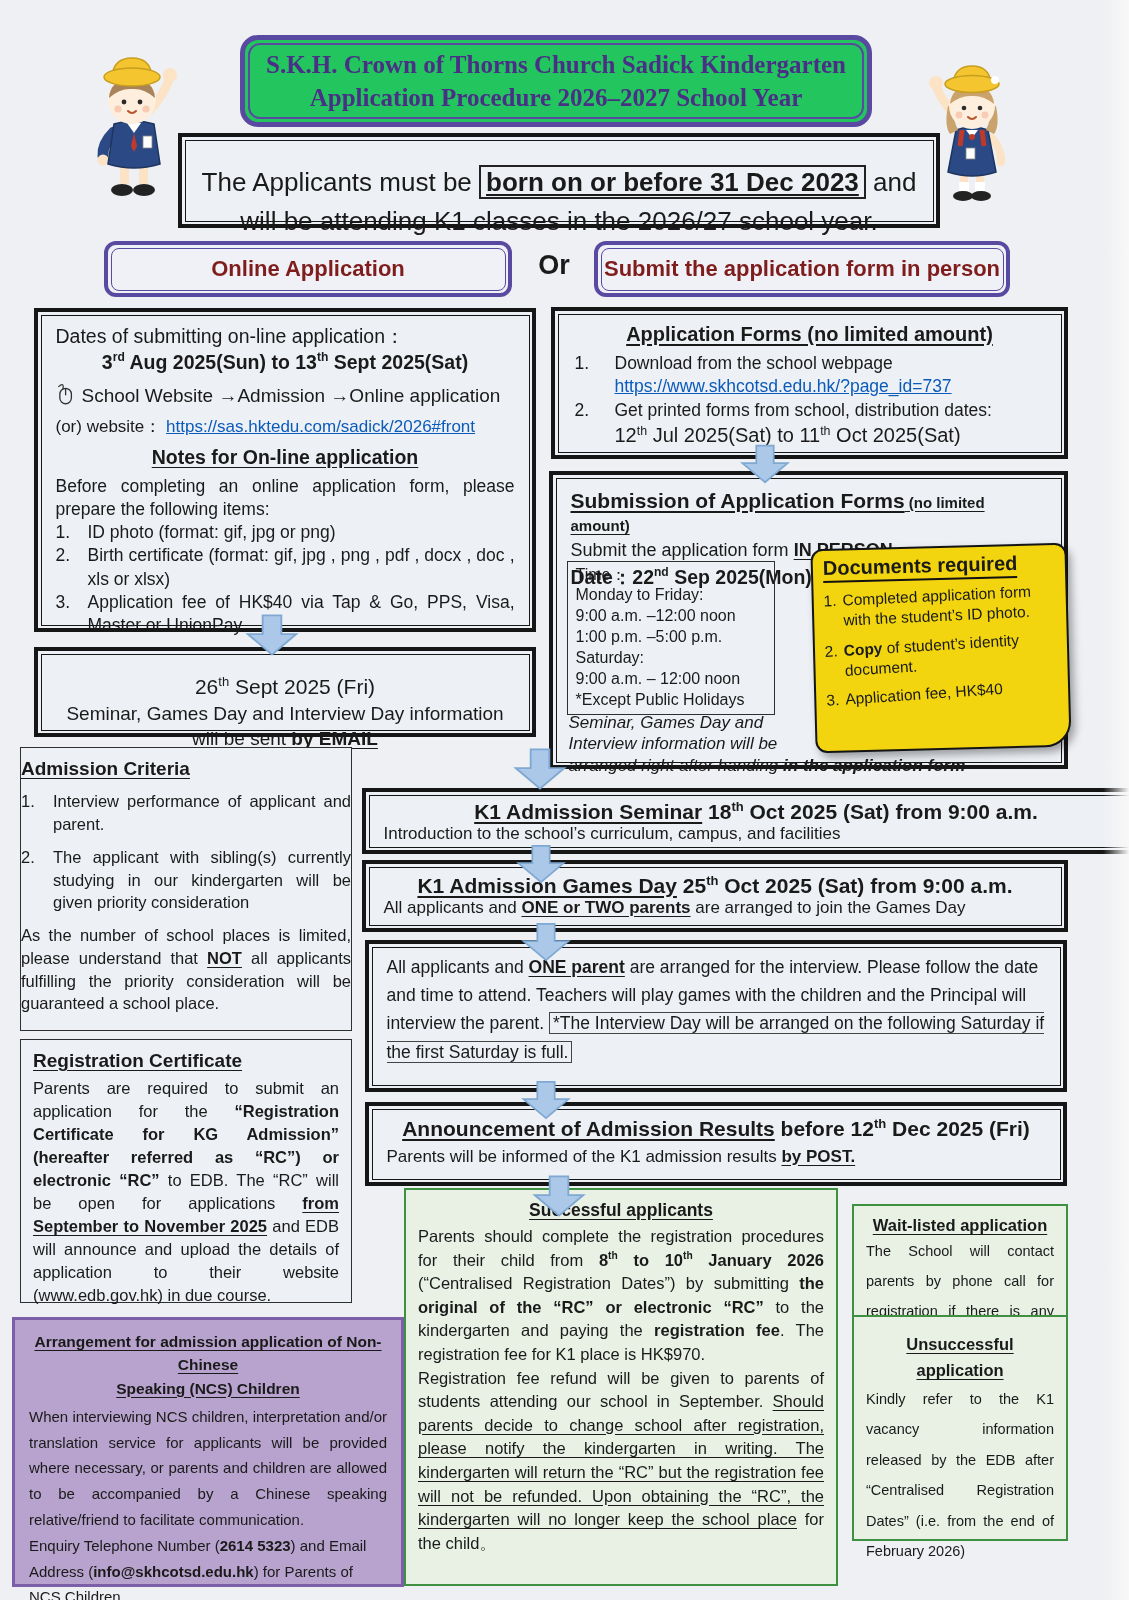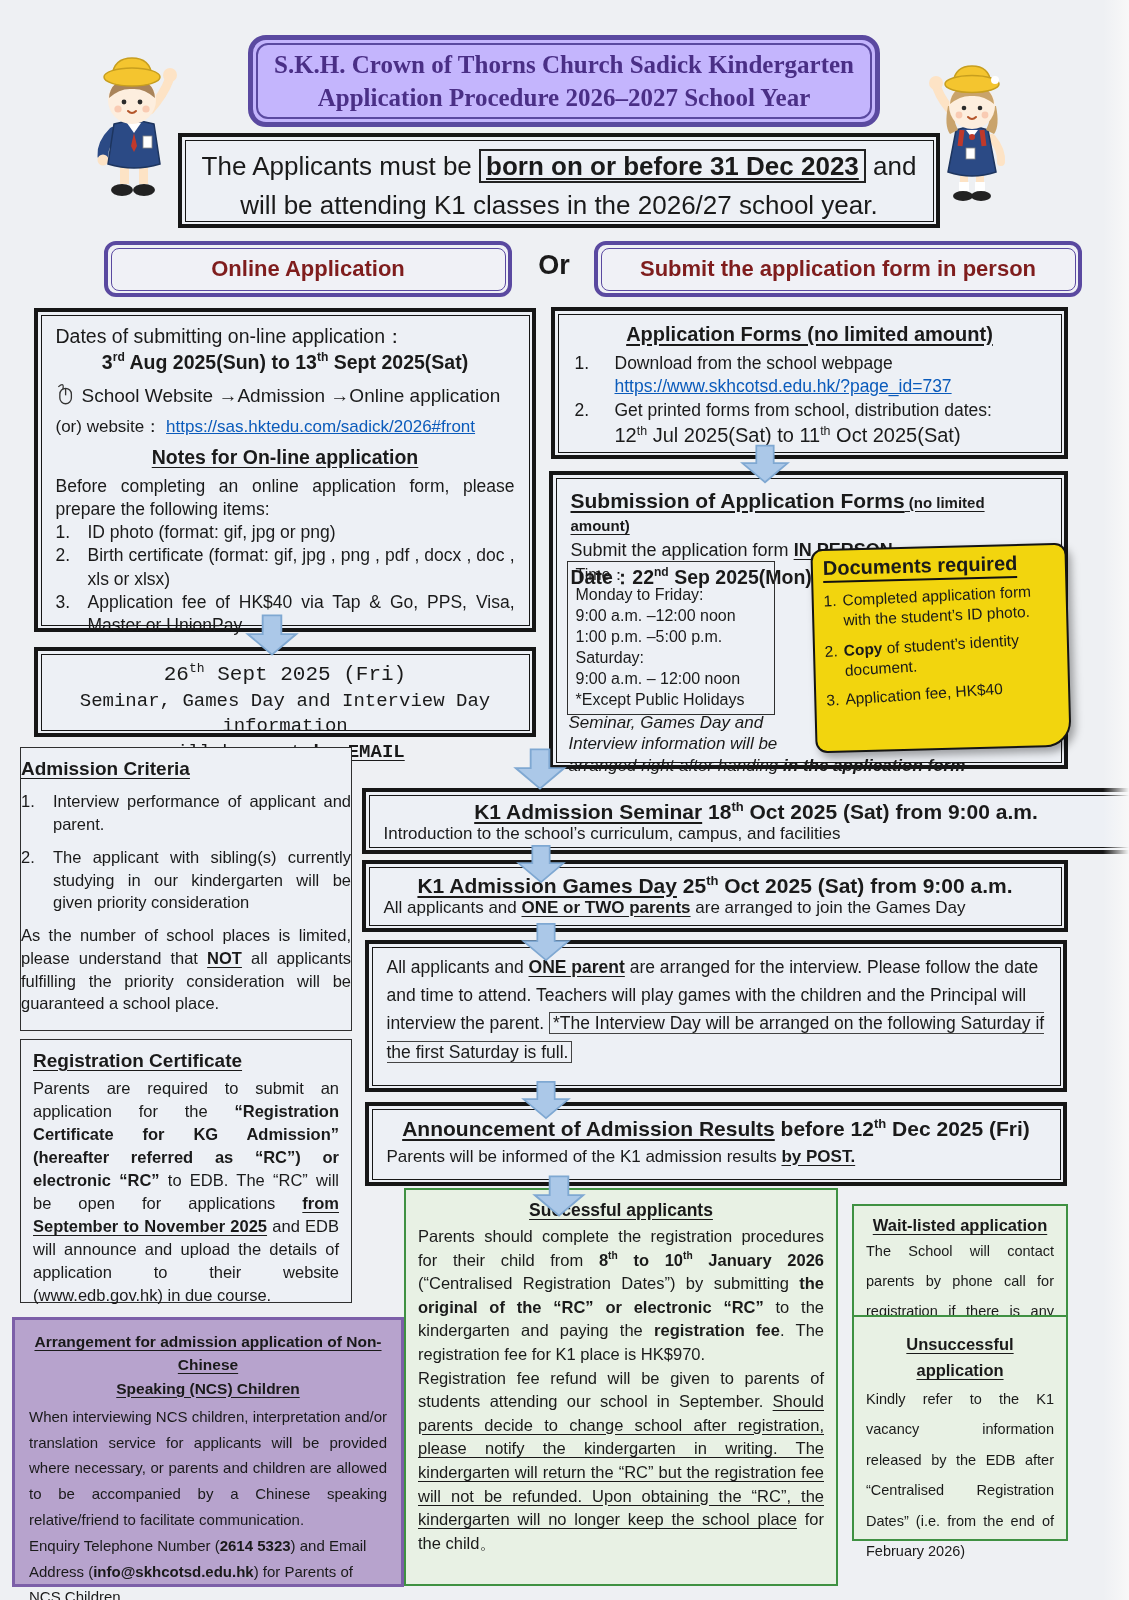--- a/index.html
+++ b/index.html
@@ -13,21 +13,21 @@
   .just{text-align:justify;}
   .ctr{text-align:center;}
   sup{font-size:0.62em;margin-top:44px;}
   .link{color:#0b5bbb;text-decoration:underline;cursor:pointer;}
   
   .outer2{border:4px solid #161616;background:#edf0f5;padding:2.5px;}
   .inner2{border:1.6px solid #161616;width:100%;height:100%;padding:6px 12px;position:relative;overflow:visible;}
   
   .sbox{border:1.8px solid #2f2f2f;background:#edf0f5;}
   
-  .hdr-outer{border:5px solid #5a49a0;border-radius:18px;padding:3px;background:#c4b5fd;margin-left:8px;}
+  .hdr-outer{border:5px solid #5a49a0;border-radius:18px;padding:3px;background:#22c55e;}
   .hdr-inner{border:2px solid #5a49a0;border-radius:12px;height:100%;display:flex;flex-direction:column;justify-content:center;text-align:center;}
   .btn-outer{border:4px solid #5a49a0;border-radius:12px;padding:2.5px;background:#f0f1f6;}
   .btn-inner{border:1.6px solid #5a49a0;border-radius:8px;height:100%;display:flex;align-items:center;justify-content:center;font-weight:bold;color:#7f1d1d;font-size:22px;}
   .hdr-title{font-family:"Liberation Serif","DejaVu Serif",serif;color:#4a2f86;font-size:25px;font-weight:600;line-height:1.32;}
   
   .gbox{border:2px solid #3f9142;background:#e8f1e4;padding:8px 12px;}
   .pbox{border:3px solid #7c5fa8;background:#b7a3cd;padding:10px 14px;}
   
   .arrow{z-index:6;}
   
@@ -105,31 +105,31 @@
       <circle cx="73" cy="20" r="4" fill="#fff"></circle>
       <circle cx="42" cy="48" r="2.3" fill="#2b2b2b"></circle>
       <circle cx="58" cy="48" r="2.3" fill="#2b2b2b"></circle>
       <circle cx="37" cy="55" r="3.4" fill="#f8c2a8" opacity="0.8"></circle>
       <circle cx="63" cy="55" r="3.4" fill="#f8c2a8" opacity="0.8"></circle>
       <path d="M46 57 Q50 61 54 57" stroke="#b4552a" stroke-width="2" fill="none" stroke-linecap="round"></path>
     </svg>
   </div>
 
   <div class="abs outer2" style="left:178px;top:133px;width:762px;height:95px;">
-    <div class="inner2 ctr" style="font-size:26px;line-height:1.5;padding-top:6px;">
+    <div class="inner2 ctr" style="font-size:26px;line-height:1.5;padding-top:22px;">
       <div><span>The Applicants must be </span><span class="hl-box">born on or before 31 Dec 2023</span><span> and</span></div>
       <div>will be attending K1 classes in the 2026/27 school year.</div>
     </div>
   </div>
 
   <div class="abs btn-outer" style="left:104px;top:241px;width:408px;height:56px;">
     <div class="btn-inner">Online Application</div>
   </div>
   <div class="abs ctr b" style="left:516px;top:250px;width:76px;font-size:27px;">Or</div>
-  <div class="abs btn-outer" style="left:594px;top:241px;width:488px;height:56px;">
+  <div class="abs btn-outer" style="left:594px;top:241px;width:416px;height:56px;">
     <div class="btn-inner">Submit the application form in person</div>
   </div>
 
   <div class="abs outer2" style="left:34px;top:308px;width:502px;height:324px;">
     <div class="inner2" style="font-size:17.5px;line-height:1.33;padding:8px 14px;">
       <div style="font-size:19.5px;">Dates of submitting on-line application：</div>
       <div class="b ctr" style="font-size:19.5px;"><span>3</span><sup>rd</sup><span> Aug 2025(Sun) to 13</span><sup>th</sup><span> Sept 2025(Sat)</span></div>
       <div style="font-size:19px;margin-top:4px;display:flex;align-items:center;gap:6px;">
         <span><svg viewBox="0 0 26 32" width="20" height="26">
               <path d="M3 8 Q11 1 9 11" fill="none" stroke="#333" stroke-width="1.6"></path>
@@ -153,21 +153,21 @@
           <span class="just">Birth certificate (format: gif, jpg , png , pdf , docx , doc , xls or xlsx)</span>
         </div>
       <div class="li">
           <span class="linum">3.</span>
           <span class="just">Application fee of HK$40 via Tap &amp; Go, PPS, Visa, Master or UnionPay</span>
         </div>
     </div>
   </div>
 
   <div class="abs outer2" style="left:34px;top:647px;width:502px;height:90px;">
-    <div class="inner2 ctr" style="font-size:19px;line-height:1.35;padding-top:5px;font-family:Liberation Mono, monospace;">
+    <div class="inner2 ctr" style="font-size:19px;line-height:1.35;padding-top:18px;">
       <div style="font-size:21px;"><span>26</span><sup>th</sup><span> Sept 2025 (Fri)</span></div>
       <div>Seminar, Games Day and Interview Day information</div>
       <div><span>will be sent </span><span class="b u">by EMAIL</span></div>
     </div>
   </div>
 
   <div class="abs sbox" style="left:20px;top:747px;width:332px;height:284px;padding:8px 0;font-size:16.5px;line-height:1.38;">
     <div class="b u" style="font-size:19px;margin-bottom:8px;">Admission Criteria</div>
     <div class="li" style="margin-bottom:10px;">
         <span class="linum">1.</span>

